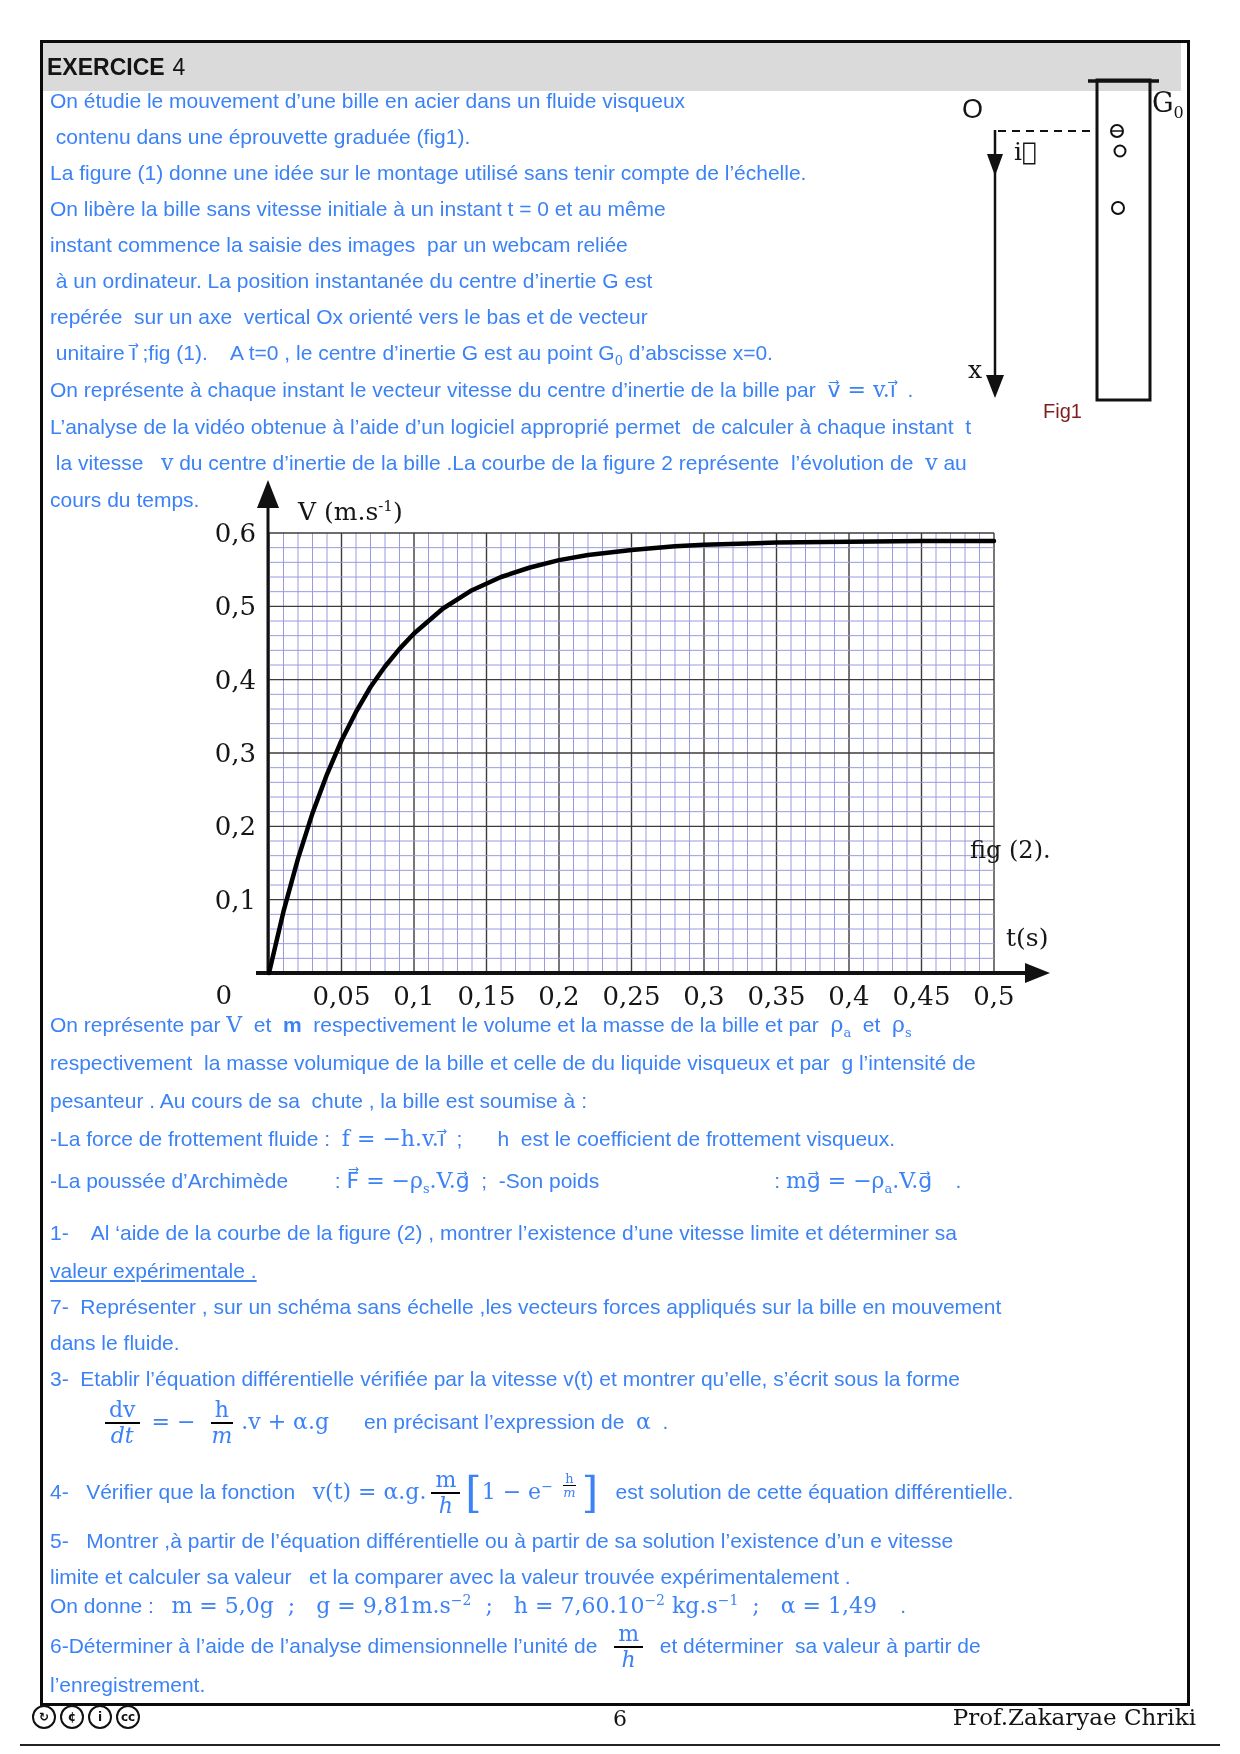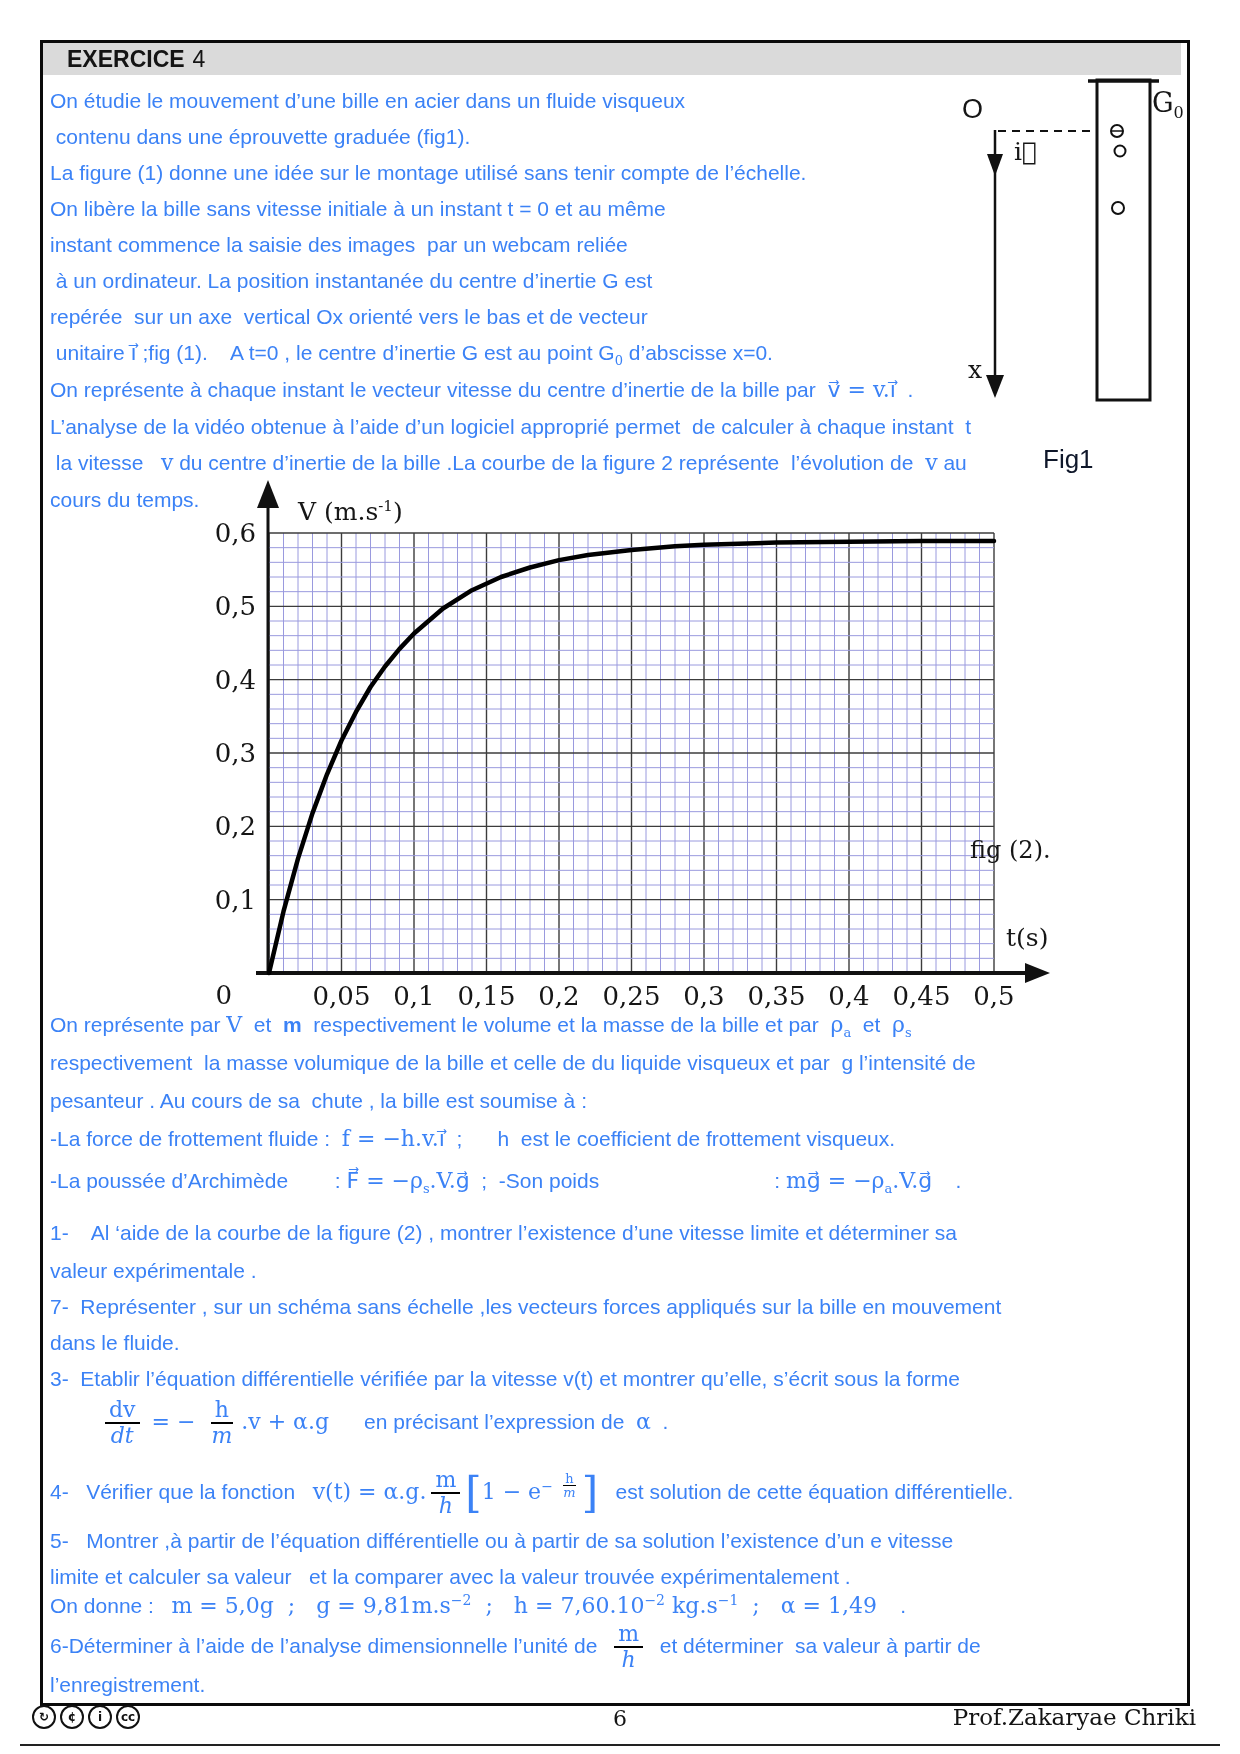--- a/index.html
+++ b/index.html
@@ -1,37 +1,37 @@
 <!DOCTYPE html>
 <html><head>
 <meta charset="utf-8">
 <style>
   html,body{margin:0;padding:0;background:#fff;}
   #page{position:relative;width:1240px;height:1754px;background:#fff;overflow:hidden;
         font-family:"Liberation Sans",sans-serif;color:#141414;}
   #frame{position:absolute;left:40px;top:40px;width:1144px;height:1660px;border:3px solid #0a0a0a;}
-  #exoband{position:absolute;left:43px;top:43px;width:1138px;height:32px;background:#dadada;
-           display:flex;align-items:center;padding-left:24px;box-sizing:border-box;}
+  #exoband{position:absolute;left:43px;top:43px;width:1138px;height:48px;background:#dadada;
+           display:flex;align-items:center;padding-left:4px;box-sizing:border-box;}
   #exoband .t1{font-weight:bold;font-size:23px;}
   #exoband .t2{font-size:23px;margin-left:8px;}
   .tline{position:absolute;font-size:21px;line-height:1.2;white-space:pre;color:#3b82f6;}
   .math{font-family:"DejaVu Serif","DejaVu Sans",serif;font-size:22px;}
   .bold{font-weight:bold;}
   .sub{font-family:"DejaVu Serif","DejaVu Sans",serif;font-size:13px;vertical-align:sub;}
   .supx{font-family:"DejaVu Serif","DejaVu Sans",serif;font-size:14px;vertical-align:super;}
   .frac{display:inline-flex;flex-direction:column;align-items:center;vertical-align:middle;
         font-family:"DejaVu Serif","DejaVu Sans",serif;font-size:22px;line-height:1.1;margin:0 5px;}
   .frac .num{border-bottom:2px solid #000;padding:0 4px;}
   .frac .den{padding:0 4px;font-style:italic;}
   .supfrac{font-size:13px;vertical-align:super;transform:translateY(-8px);margin:0 2px;line-height:1;}
   .supfrac .num{border-bottom:1px solid #000;padding:0 2px;}
   .bigbr{font-size:42px;font-weight:300;vertical-align:middle;line-height:.8;font-family:"DejaVu Serif",serif;}
   #chart{position:absolute;left:180px;top:430px;width:900px;height:580px;}
   #fig1{position:absolute;left:850px;top:60px;width:350px;height:400px;}
-  #fig1caption{position:absolute;left:1043px;top:400px;font-size:26px;color:#0f172a;margin-top:44px;}
+  #fig1caption{position:absolute;left:1043px;top:400px;font-size:20px;color:#7f1d1d;}
   #footer-icons{position:absolute;left:32px;top:1705px;display:flex;gap:4px;}
   .ccicon{width:24px;height:24px;border:2px solid #111;border-radius:50%;display:flex;
           align-items:center;justify-content:center;font-size:12px;font-weight:bold;
           font-family:"DejaVu Sans",sans-serif;color:#111;box-sizing:border-box;}
   #pagenum{position:absolute;left:0;top:1706px;width:1240px;text-align:center;
            font-family:"DejaVu Serif",serif;font-size:22px;}
   #author{position:absolute;right:44px;top:1704px;font-family:"DejaVu Serif",serif;font-size:23px;}
   #footrule{position:absolute;left:20px;top:1744px;width:1200px;height:2px;background:#222;}
   svg text{fill:#161616;}
 </style>
@@ -57,21 +57,21 @@
       <div class="tline" style="left: 50px; top: 377px;"><span>On représente à chaque instant le vecteur vitesse du centre d’inertie de la bille par  </span><span class="math">v⃗ = v.i⃗</span><span>  .</span></div>
       <div class="tline" style="left: 50px; top: 414px;"><span>L’analyse de la vidéo obtenue à l’aide d’un logiciel approprié permet  de calculer à chaque instant  t</span></div>
       <div class="tline" style="left: 50px; top: 450px;"><span> la vitesse   </span><span class="math">v</span><span> du centre d’inertie de la bille .La courbe de la figure 2 représente  l’évolution de  </span><span class="math">v</span><span> au</span></div>
       <div class="tline" style="left: 50px; top: 487px;"><span>cours du temps.</span></div>
       <div class="tline" style="left: 50px; top: 1012px;"><span>On représente par </span><span class="math">V</span><span>  et  </span><span class="bold">m</span><span>  respectivement le volume et la masse de la bille et par  </span><span class="math">ρ</span><span class="sub">a</span><span>  et  </span><span class="math">ρ</span><span class="sub">s</span></div>
       <div class="tline" style="left: 50px; top: 1050px;"><span>respectivement  la masse volumique de la bille et celle de du liquide visqueux et par  g l’intensité de</span></div>
       <div class="tline" style="left: 50px; top: 1088px;"><span>pesanteur . Au cours de sa  chute , la bille est soumise à :</span></div>
       <div class="tline" style="left: 50px; top: 1126px;"><span>-La force de frottement fluide :  </span><span class="math">f = −h.v.i⃗</span><span>  ;      h  est le coefficient de frottement visqueux.</span></div>
       <div class="tline" style="left: 50px; top: 1168px;"><span>-La poussée d’Archimède        : </span><span class="math">F⃗ = −ρ</span><span class="sub">s</span><span class="math">.V.g⃗</span><span>  ;  -Son poids                              : </span><span class="math">mg⃗ = −ρ</span><span class="sub">a</span><span class="math">.V.g⃗</span><span>    .</span></div>
       <div class="tline" style="left: 50px; top: 1220px;"><span>1-    Al ‘aide de la courbe de la figure (2) , montrer l’existence d’une vitesse limite et déterminer sa</span></div>
-      <div class="tline" style="left: 50px; top: 1258px;"><span>valeur expérimentale .</span></div>
+      <div class="tline" style="left: 50px; top: 1258px; text-decoration: underline;"><span>valeur expérimentale .</span></div>
       <div class="tline" style="left: 50px; top: 1294px;"><span>7-  Représenter , sur un schéma sans échelle ,les vecteurs forces appliqués sur la bille en mouvement</span></div>
       <div class="tline" style="left: 50px; top: 1330px;"><span>dans le fluide.</span></div>
       <div class="tline" style="left: 50px; top: 1366px;"><span>3-  Etablir l’équation différentielle vérifiée par la vitesse v(t) et montrer qu’elle, s’écrit sous la forme</span></div>
       <div class="tline" style="left: 100px; top: 1398px;"><span class="frac"><span class="num">dv</span><span class="den">dt</span></span><span class="math"> = − </span><span class="frac"><span class="num">h</span><span class="den">m</span></span><span class="math">.v + α.g</span><span>      en précisant l’expression de  </span><span class="math">α</span><span>  .</span></div>
       <div class="tline" style="left: 50px; top: 1468px;"><span>4-   Vérifier que la fonction   </span><span class="math">v(t) = α.g.</span><span class="frac"><span class="num">m</span><span class="den">h</span></span><span class="bigbr">[</span><span class="math">1 − e</span><span class="supx">− </span><span class="frac supfrac"><span class="num">h</span><span class="den">m</span></span><span class="bigbr">]</span><span>   est solution de cette équation différentielle.</span></div>
       <div class="tline" style="left: 50px; top: 1528px;"><span>5-   Montrer ,à partir de l’équation différentielle ou à partir de sa solution l’existence d’un e vitesse</span></div>
       <div class="tline" style="left: 50px; top: 1564px;"><span>limite et calculer sa valeur   et la comparer avec la valeur trouvée expérimentalement .</span></div>
       <div class="tline" style="left: 50px; top: 1592px;"><span>On donne :   </span><span class="math">m = 5,0g  ;   g = 9,81m.s</span><span class="supx">−2</span><span class="math">  ;   h = 7,60.10</span><span class="supx">−2</span><span class="math"> kg.s</span><span class="supx">−1</span><span class="math">  ;   α = 1,49</span><span>    .</span></div>
       <div class="tline" style="left: 50px; top: 1622px;"><span>6-Déterminer à l’aide de l’analyse dimensionnelle l’unité de  </span><span class="frac"><span class="num">m</span><span class="den">h</span></span><span>  et déterminer  sa valeur à partir de</span></div>
       <div class="tline" style="left: 50px; top: 1672px;"><span>l’enregistrement.</span></div>

